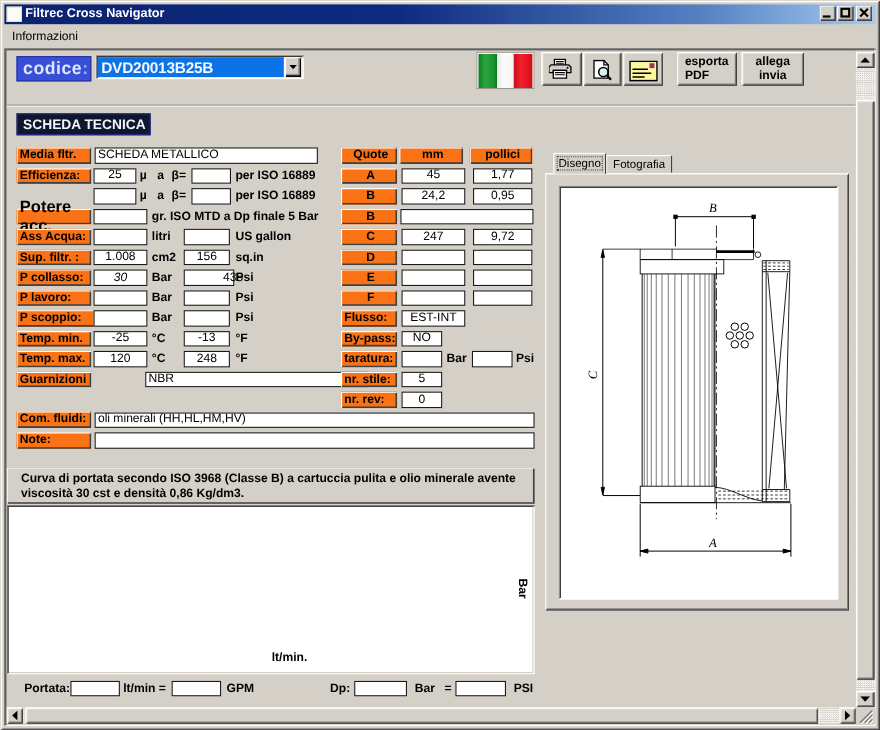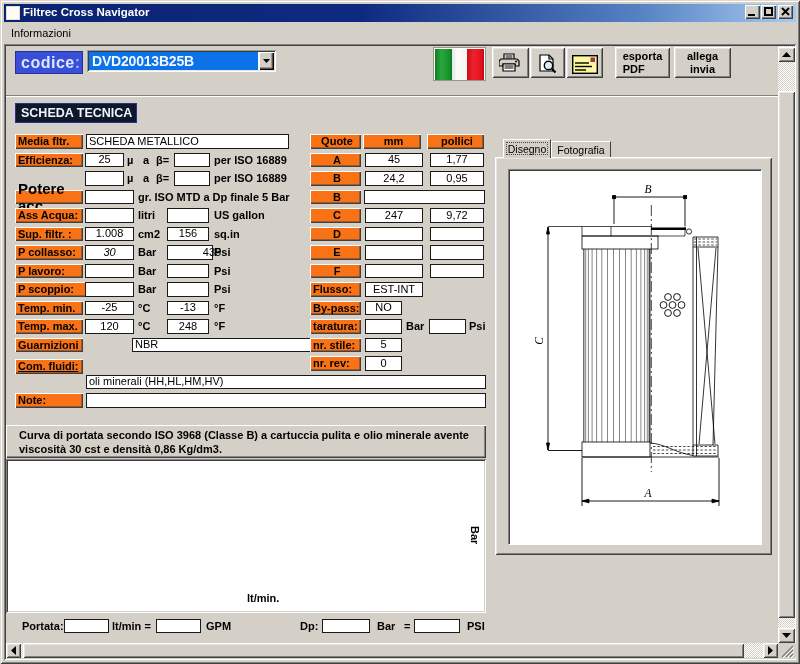--- a/index.html
+++ b/index.html
@@ -129,21 +129,21 @@
 <div class="abs txt" style="left:132px;top:254.5px;height:14.5px;display:flex;align-items:center;">°C</div>
 <div class="abs inp" style="left:161px;top:254.5px;width:42px;height:14.5px;display:flex;align-items:center;justify-content:center;">-13</div>
 <div class="abs txt" style="left:208px;top:254.5px;height:14.5px;display:flex;align-items:center;">°F</div>
 <div class="abs lbl" style="left:9px;top:273.0px;width:68px;height:14.5px;font-size:11px;">Temp. max.</div>
 <div class="abs inp" style="left:79px;top:273.0px;width:49px;height:14.5px;display:flex;align-items:center;justify-content:center;">120</div>
 <div class="abs txt" style="left:132px;top:273.0px;height:14.5px;display:flex;align-items:center;">°C</div>
 <div class="abs inp" style="left:161px;top:273.0px;width:42px;height:14.5px;display:flex;align-items:center;justify-content:center;">248</div>
 <div class="abs txt" style="left:208px;top:273.0px;height:14.5px;display:flex;align-items:center;">°F</div>
 <div class="abs lbl" style="left:9px;top:291.5px;width:68px;height:14.5px;font-size:11px;">Guarnizioni</div>
 <div class="abs inp" style="left:80px;top:291.5px;width:203px;height:14.5px;display:flex;align-items:center;justify-content:flex-start;padding-left:2px;margin-left:46px;">NBR</div>
-<div class="abs lbl" style="left:9px;top:313px;width:68px;height:14.5px;font-size:11px;text-decoration:underline;">Com. fluidi:</div>
+<div class="abs lbl" style="left:9px;top:328px;width:68px;height:14.5px;font-size:11px;">Com. fluidi:</div>
 <div class="abs inp" style="left:80px;top:328.5px;width:400px;height:14.5px;display:flex;align-items:center;justify-content:flex-start;padding-left:2px;">oli minerali (HH,HL,HM,HV)</div>
 <div class="abs lbl" style="left:9px;top:347.0px;width:68px;height:14.5px;font-size:11px;">Note:</div>
 <div class="abs inp" style="left:80px;top:347.0px;width:400px;height:14.5px;display:flex;align-items:center;justify-content:flex-start;padding-left:2px;"></div>
 <div class="abs lbl" style="left:304px;top:88.0px;width:51px;height:14.5px;justify-content:center;font-size:11px;">Quote</div>
 <div class="abs lbl" style="left:357px;top:88.0px;width:58px;height:14.5px;justify-content:center;font-size:11px;">mm</div>
 <div class="abs lbl" style="left:421px;top:88.0px;width:57px;height:14.5px;justify-content:center;font-size:11px;">pollici</div>
 <div class="abs lbl" style="left:304px;top:106.5px;width:51px;height:14.5px;justify-content:center;font-size:11px;">A</div>
 <div class="abs inp" style="left:359px;top:106.5px;width:58px;height:14.5px;display:flex;align-items:center;justify-content:center;">45</div>
 <div class="abs inp" style="left:424px;top:106.5px;width:54px;height:14.5px;display:flex;align-items:center;justify-content:center;">1,77</div>
 <div class="abs lbl" style="left:304px;top:125.0px;width:51px;height:14.5px;justify-content:center;font-size:11px;">B</div>

